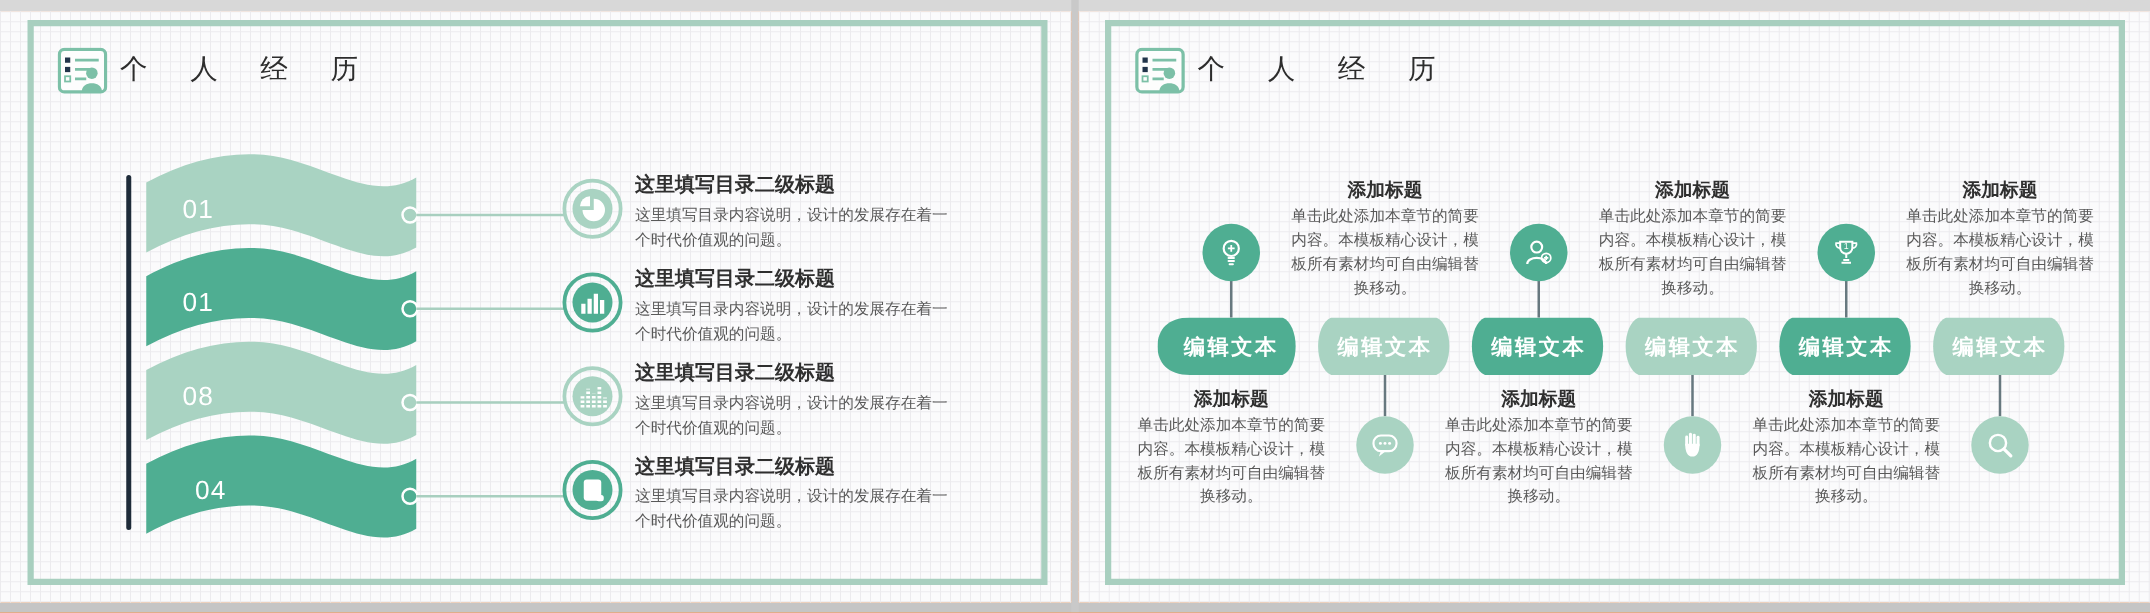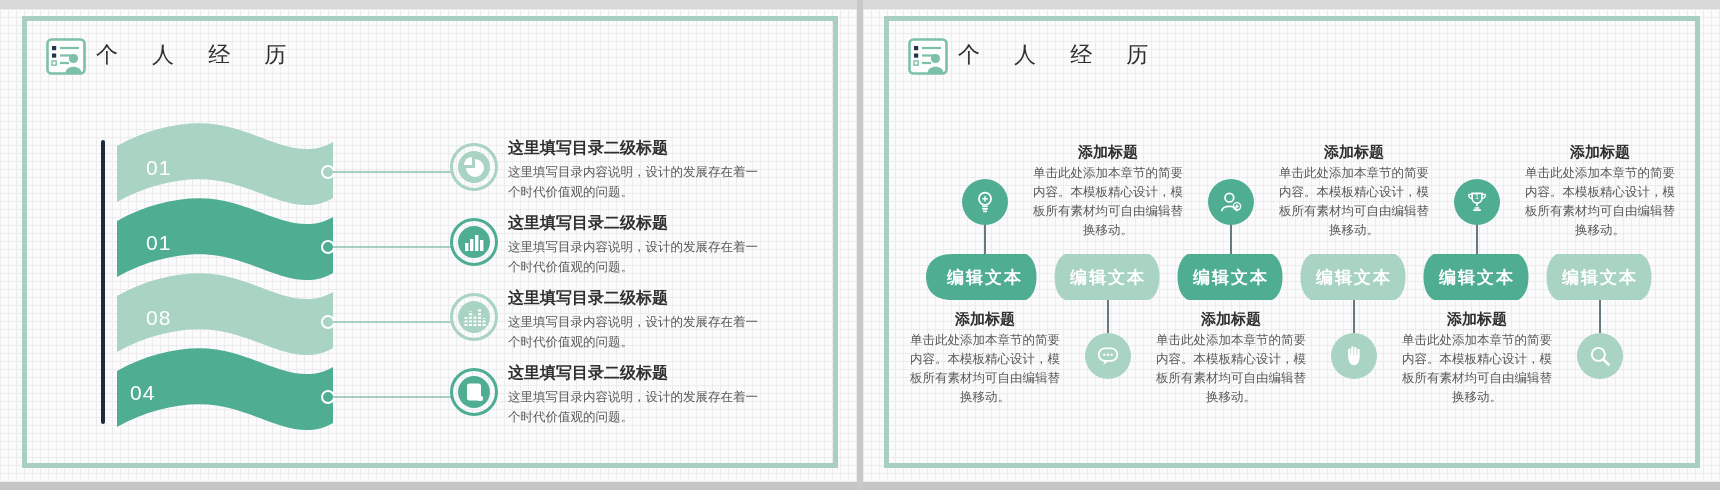--- a/index.html
+++ b/index.html
@@ -119,21 +119,21 @@
           <line x1="22" y1="21" x2="22" y2="13" stroke="#fff" stroke-width="3" stroke-dasharray="2 1.6"></line>
         </svg>
       </div>
     </div>
     <div class="l-heading" style="left:508px;top:279px">这里填写目录二级标题</div>
     <div class="l-body" style="left:508px;top:303px">这里填写目录内容说明，设计的发展存在着一个时代价值观的问题。</div>
 
     <svg class="abs" style="left:116px;top:336px" width="218" height="96" viewBox="0 0 216 96">
       <path d="M0,26 C40,4 82,-2 116,8 C155,19 185,40 216,22 L216,78 C185,96 155,75 116,64 C82,54 40,60 0,82 Z" fill="#4fae92"></path>
     </svg>
-    <div class="ribbon-num" style="left:130px;top:372px">04</div>
+    <div class="ribbon-num" style="left:156px;top:372px">04</div>
     <div class="tipdot" style="left:321px;top:381px"></div>
     <div class="conn" style="left:333px;top:387px"></div>
     <div class="ring tone-dark-b" style="left:450px;top:359px">
       <div class="disc tone-dark">
         <svg width="24" height="24" viewBox="0 0 24 24">
           <rect x="5" y="3.5" width="14" height="17" rx="2.5" fill="#fff"></rect>
           <rect x="15" y="16" width="6" height="5" rx="2" fill="#fff"></rect>
         </svg>
       </div>
     </div>

